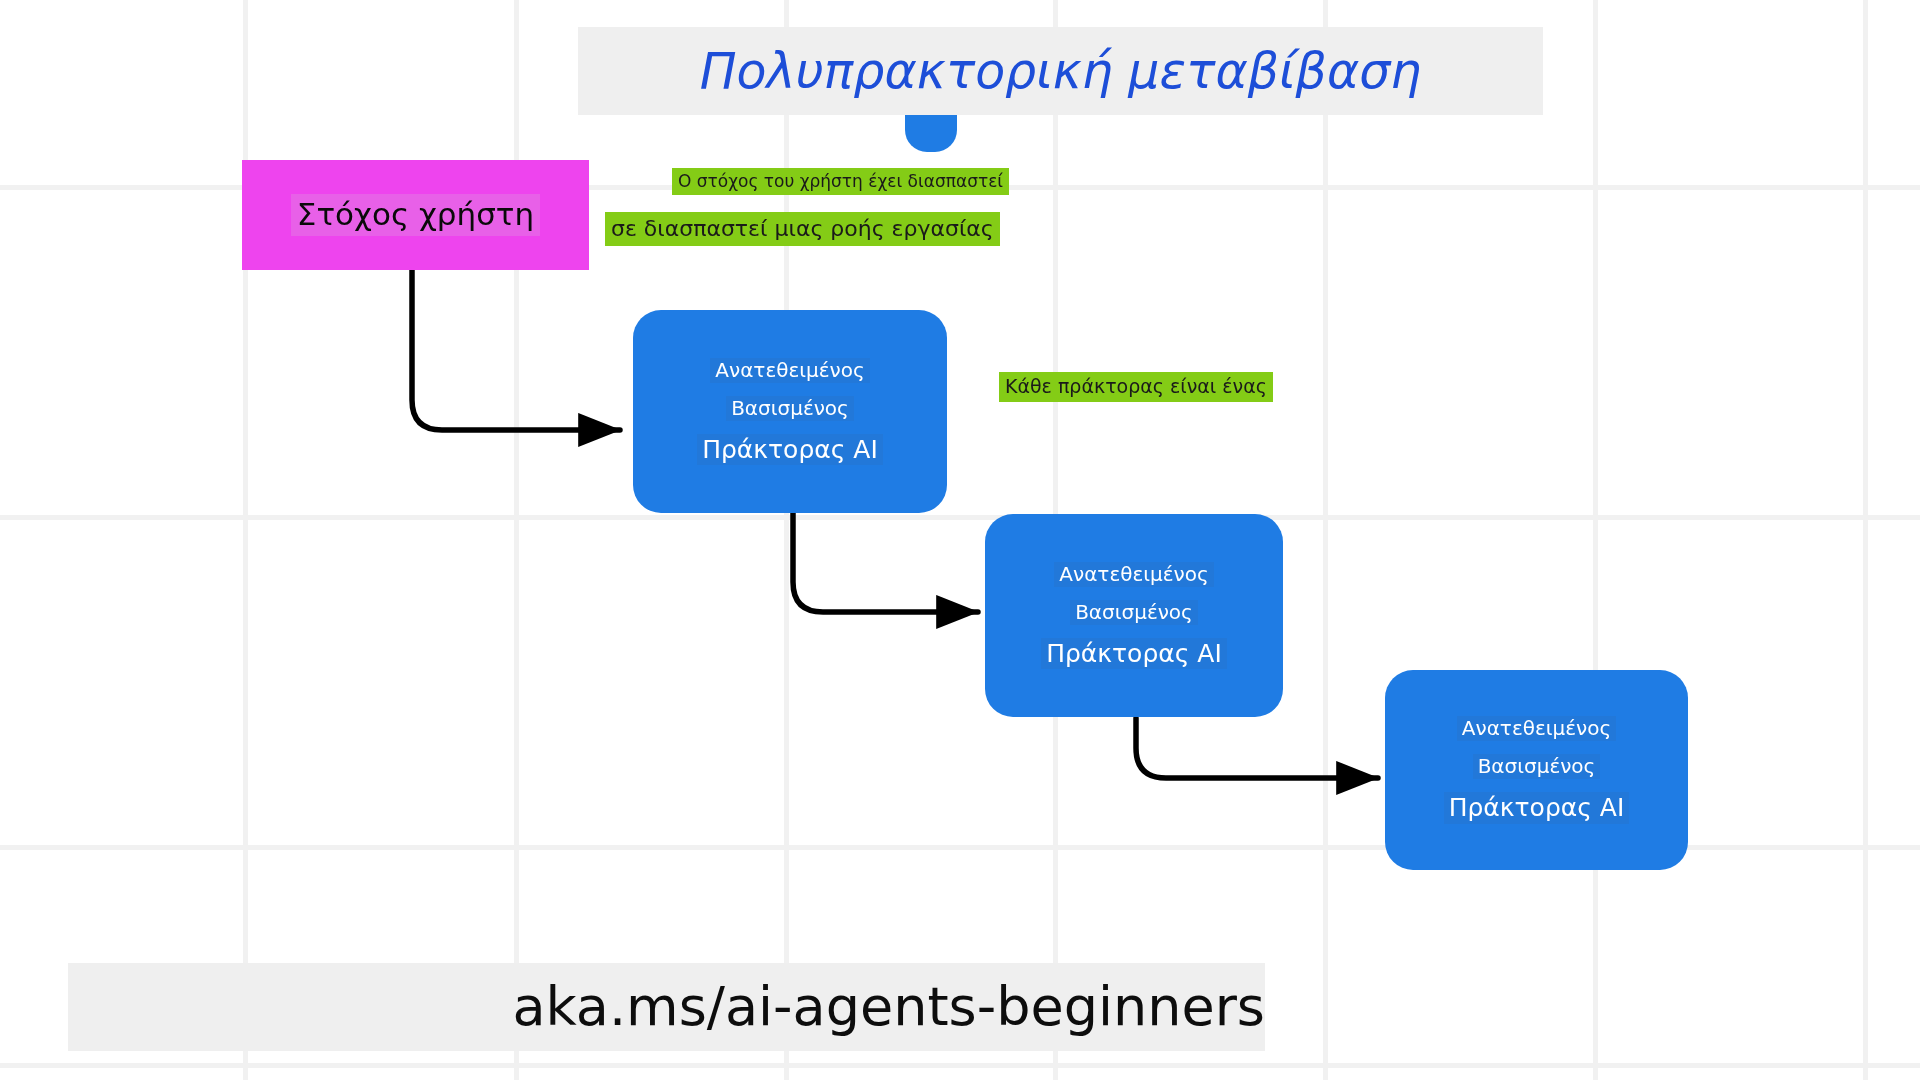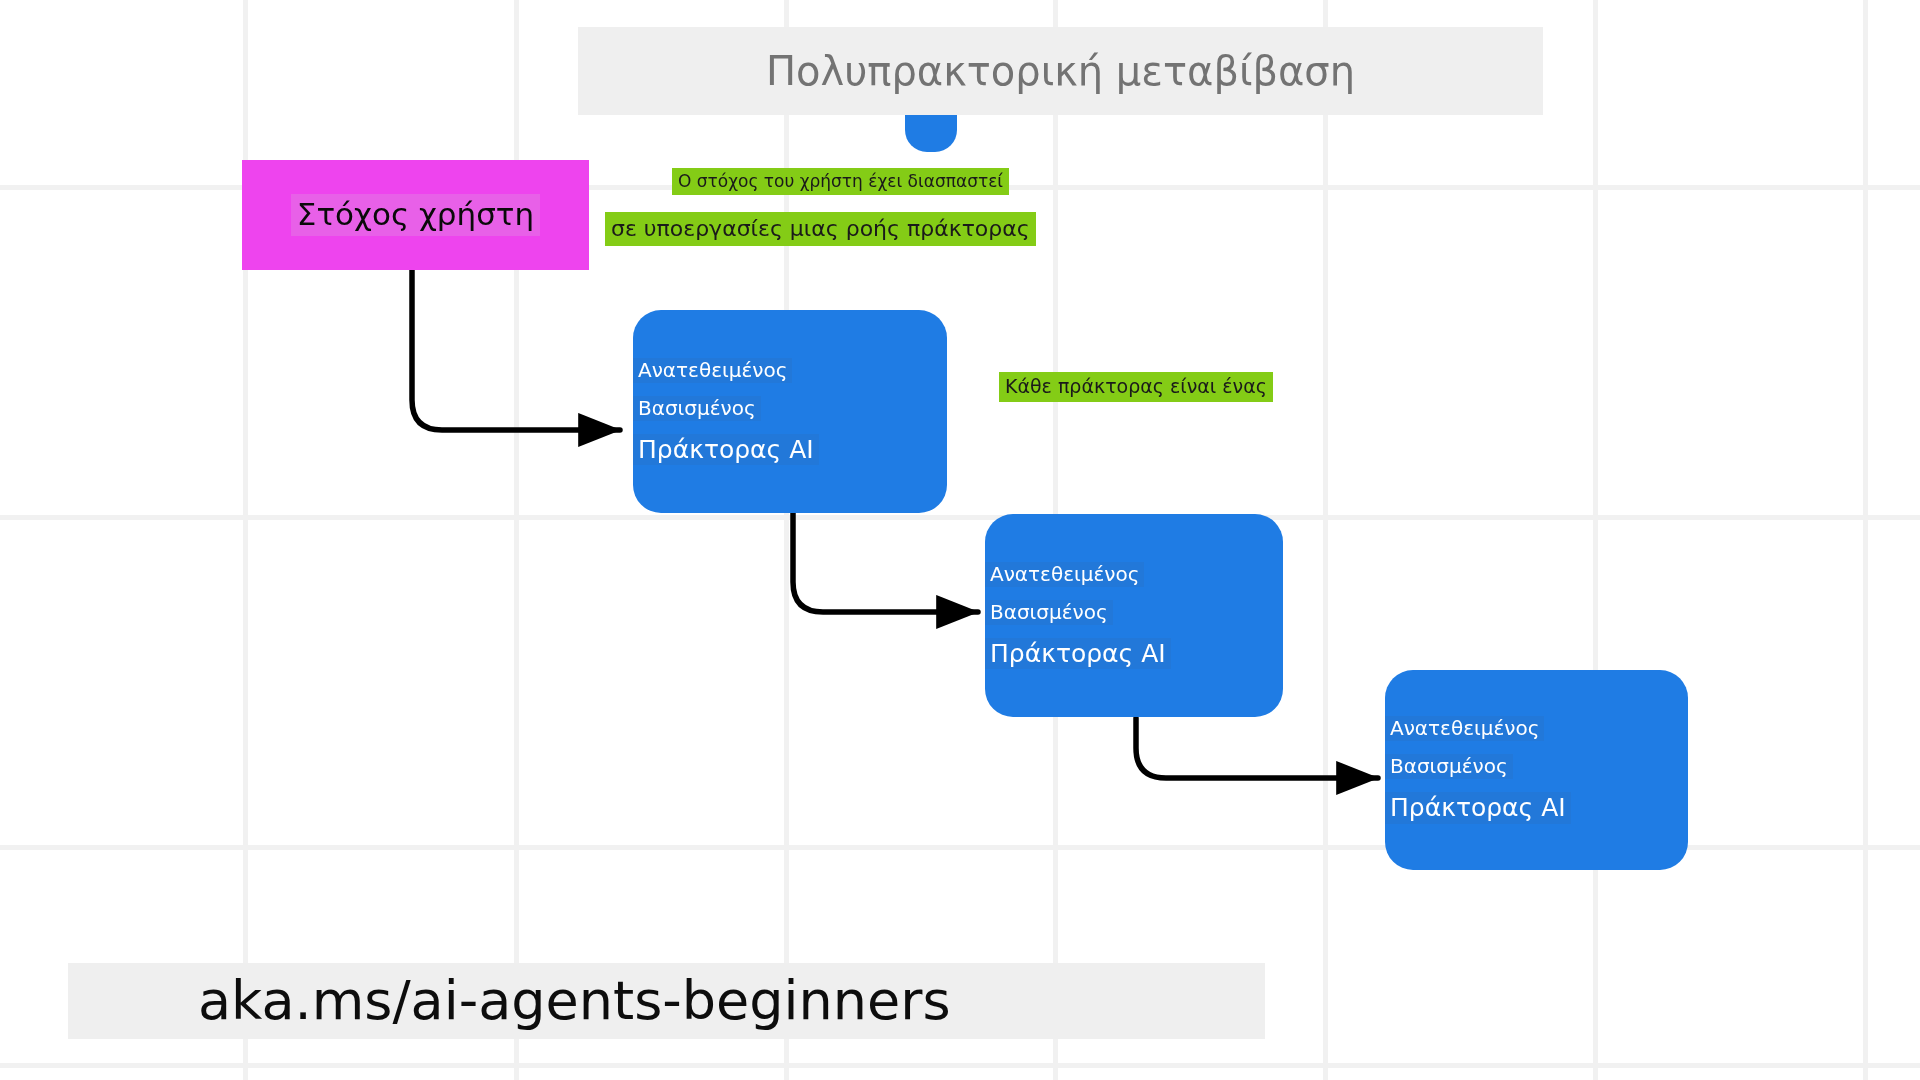--- a/index.html
+++ b/index.html
@@ -68,21 +68,21 @@
     padding: 2px 6px;
     line-height: 1.2;
     white-space: nowrap;
   }
 
   .agent-card {
     background: #1f7ce4;
     border-radius: 28px;
     display: flex;
     flex-direction: column;
-    align-items: flex-start;
+    align-items: center;
     justify-content: center;
     gap: 13px;
   }
   .agent-line {
     color: #ffffff;
     font-size: 20px;
     line-height: 1.25;
     background: rgba(36, 116, 208, 0.55);
     padding: 0px 5px;
     white-space: nowrap;
@@ -99,24 +99,25 @@
   
   .title-band {
     position: absolute;
     z-index: 3;
     background: #efefef;
     display: flex;
     align-items: center;
     justify-content: center;
   }
   .title-text {
-    font-size: 40px;
-    color: #737373;
+    font-size: 49px;
+    color: #1d4ed8;
     white-space: nowrap;
     line-height: 1;
+    font-style: italic;
   }
 
   .note {
     position: absolute;
     z-index: 3;
     white-space: nowrap;
     background: #84cc16;
     color: #1a1a1a;
     line-height: 1.35;
     padding: 2px 6px;
@@ -173,21 +174,21 @@
 
   <div class="title-band" style="left:578px; top:27px; width:965px; height:88px;">
     <span class="title-text">Πολυπρακτορική μεταβίβαση</span>
   </div>
 
   <div class="node goal-box" style="left:242px; top:160px; width:347px; height:110px;">
     <span class="goal-label">Στόχος χρήστη</span>
   </div>
 
   <div class="note small" style="left:672px; top:168px;">Ο στόχος του χρήστη έχει διασπαστεί</div>
-  <div class="note mid" style="left:605px; top:212px;">σε υποεργασίες μιας ροής πράκτορας</div>
+  <div class="note mid" style="left:605px; top:212px;">σε διασπαστεί μιας ροής εργασίας</div>
 
   <div class="note mid" style="left:991px; top:372px; font-size:19px;margin-left:8px;">Κάθε πράκτορας είναι ένας</div>
 
   <div class="node agent-card" style="left:633px; top:310px; width:314px; height:203px;">
     <span class="agent-line l1">Ανατεθειμένος</span>
     <span class="agent-line l2">Βασισμένος</span>
     <span class="agent-line l3">Πράκτορας AI</span>
   </div>
 
   <div class="node agent-card" style="left:985px; top:514px; width:298px; height:203px;">
@@ -195,17 +196,17 @@
     <span class="agent-line l2">Βασισμένος</span>
     <span class="agent-line l3">Πράκτορας AI</span>
   </div>
 
   <div class="node agent-card" style="left:1385px; top:670px; width:303px; height:200px;">
     <span class="agent-line l1">Ανατεθειμένος</span>
     <span class="agent-line l2">Βασισμένος</span>
     <span class="agent-line l3">Πράκτορας AI</span>
   </div>
 
-  <div class="footer-band" style="left:68px; top:963px; width:1197px; height:76px;">
+  <div class="footer-band" style="left:68px; top:963px; width:1197px; height:88px;justify-content:flex-end;">
     <span class="footer-text">aka.ms/ai-agents-beginners</span>
   </div>
 
 </div>
 
 </body></html>

